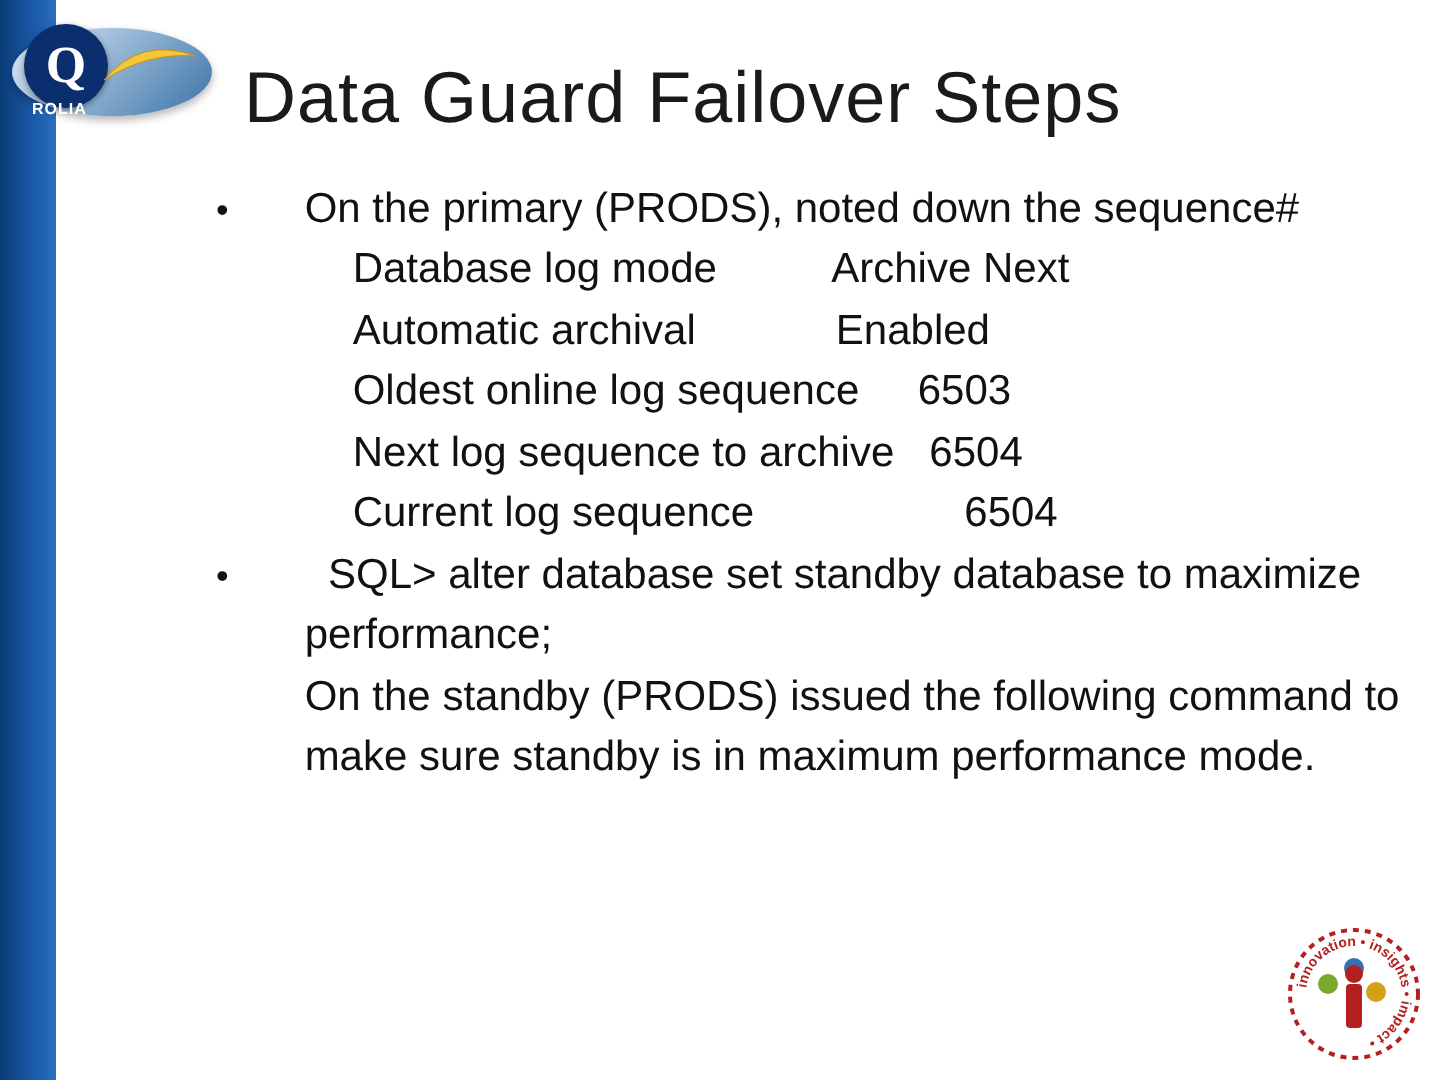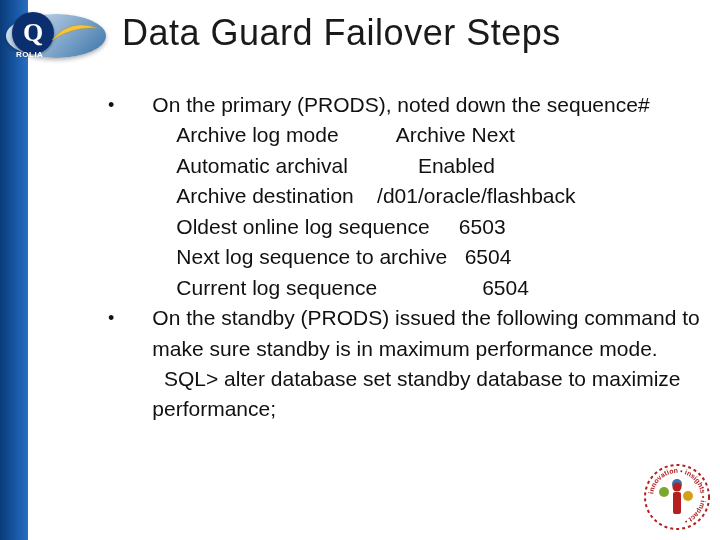--- a/index.html
+++ b/index.html
@@ -65,21 +65,21 @@
     left: 10px;
     top: 44px;
     font-size: 8px;
     font-weight: bold;
     color: #fff;
     letter-spacing: 0.5px;
   }
   .title-area {
     position: absolute;
     left: 122px;
-    top: 12px;
+    top: 28px;
     right: 4px;
     display: flex;
     align-items: center;
     gap: 8px;
     white-space: nowrap;
   }
   .title-main {
     font-size: 36px;
     font-weight: 400;
     color: #1a1a1a;
@@ -145,34 +145,33 @@
   <div class="title-area">
     <span class="title-main">Data Guard Failover Steps</span>
   </div>
 
   <div class="content">
 
     <div class="bullet-row">
       <div class="bullet-dot">•</div>
       <div class="bullet-body">
         <div>On the primary (PRODS), noted down the sequence#</div>
-        <div class="kv-line"><span>Archive log mode</span><span>          </span><span>Archive Next</span></div>
+        <div class="kv-line"><span>Database log mode</span><span>          </span><span>Archive Next</span></div>
         <div class="kv-line"><span>Automatic archival</span><span>            </span><span>Enabled</span></div>
-        <div class="kv-line"><span>Archive destination</span><span>    </span><span>/d01/oracle/flashback</span></div>
         <div class="kv-line"><span>Oldest online log sequence</span><span>     </span><span>6503</span></div>
         <div class="kv-line"><span>Next log sequence to archive</span><span>   </span><span>6504</span></div>
         <div class="kv-line"><span>Current log sequence</span><span>                  </span><span>6504</span></div>
       </div>
     </div>
 
     <div class="bullet-row">
       <div class="bullet-dot">•</div>
       <div class="bullet-body">
+        <div style="white-space:pre-wrap;">  SQL&gt; alter database set standby database to maximize performance;</div>
         <div>On the standby (PRODS) issued the following command to make sure standby is in maximum performance mode.</div>
-        <div style="white-space:pre-wrap;">  SQL&gt; alter database set standby database to maximize performance;</div>
       </div>
     </div>
 
   </div>
 
   <svg class="bottom-logo" viewBox="0 0 74 74">
     <circle cx="37" cy="37" r="32" fill="none" stroke="#b42020" stroke-width="2" stroke-dasharray="3 3"></circle>
     <path id="tp" d="M 37 37 m -24 0 a 24 24 0 1 1 48 0 a 24 24 0 1 1 -48 0" fill="none"></path>
     <text font-size="7" fill="#b42020" font-family="Arial" font-weight="bold">
       <textPath href="#tp" startOffset="2%">innovation • insights • impact •</textPath>

